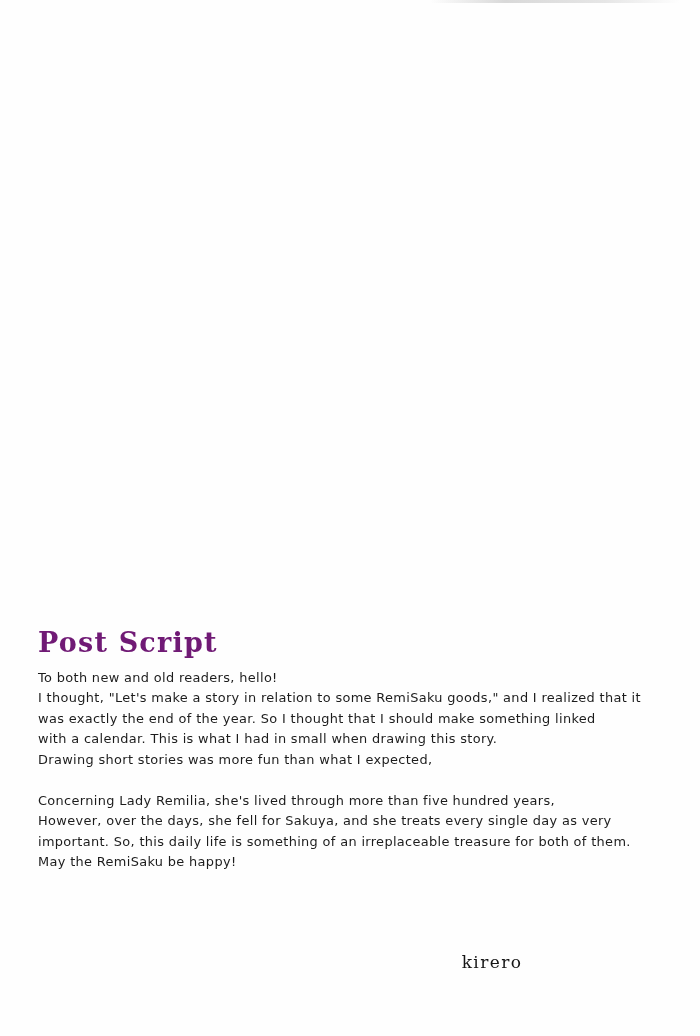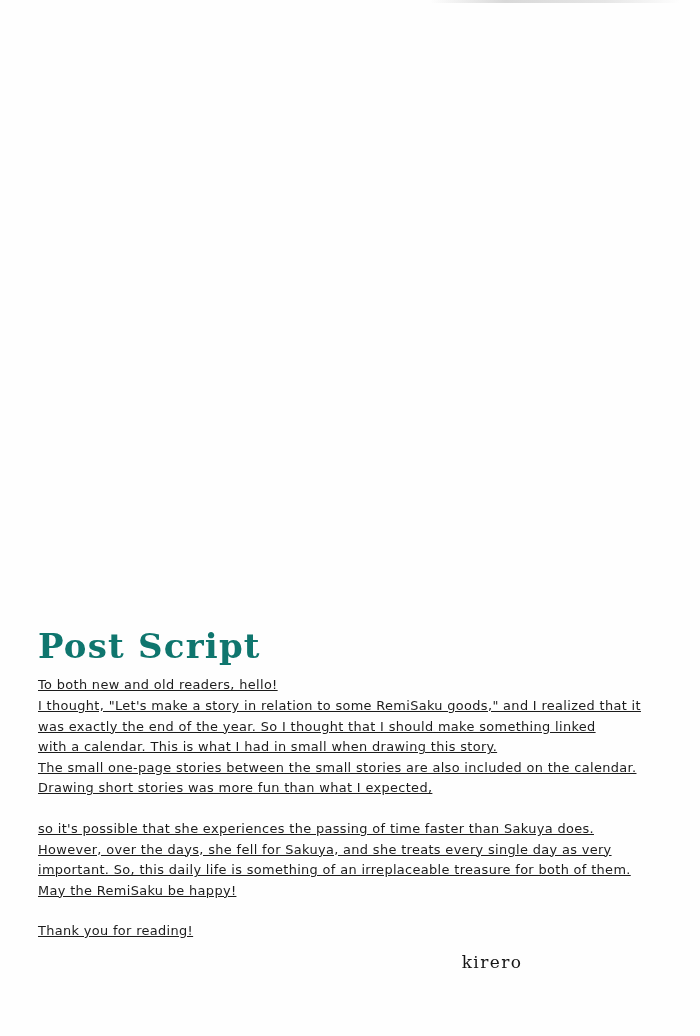--- a/index.html
+++ b/index.html
@@ -30,36 +30,35 @@
     background: linear-gradient(to right, rgba(120,120,120,0), rgba(120,120,120,0.28) 30%, rgba(120,120,120,0.18) 70%, rgba(120,120,120,0));
   }
   .afterword {
     position: absolute;
     left: 38px;
     top: 628px;
     width: 624px;
   }
   .heading {
     font-family: "DejaVu Serif", serif;
-    font-size: 34px;
+    font-size: 27px;
     font-weight: 700;
     letter-spacing: 1.2px;
-    color: #0f766e;
+    color: #701a75;
     margin: 0 0 10px 0;
     line-height: 1.1;
   }
   .body-block {
     font-size: 12.9px;
     line-height: 20.6px;
     letter-spacing: 0.35px;
     color: #1c1c1c;
   }
   .body-block p {
     margin: 0;
-    text-decoration: underline;
   }
   .para-gap {
     height: 20px;
   }
   .small-gap {
     height: 20px;
   }
   .signature {
     position: absolute;
     left: 12px;
@@ -86,33 +85,31 @@
   <div class="afterword">
 
     <h1 class="heading">Post Script</h1>
 
     <div class="body-block">
 
       <p>To both new and old readers, hello!</p>
       <p>I thought, "Let's make a story in relation to some RemiSaku goods," and I realized that it</p>
       <p>was exactly the end of the year. So I thought that I should make something linked</p>
       <p>with a calendar. This is what I had in small when drawing this story.</p>
-      <p>The small one-page stories between the small stories are also included on the calendar.</p>
       <p>Drawing short stories was more fun than what I expected,</p>
 
       <div class="para-gap"></div>
 
-      <p>so it's possible that she experiences the passing of time faster than Sakuya does.</p>
+      <p>Concerning Lady Remilia, she's lived through more than five hundred years,</p>
       <p>However, over the days, she fell for Sakuya, and she treats every single day as very</p>
       <p>important. So, this daily life is something of an irreplaceable treasure for both of them.</p>
       <p>May the RemiSaku be happy!</p>
 
       <div class="small-gap"></div>
 
-      <p>Thank you for reading!</p>
 
     </div>
   </div>
 
   <div class="signature">
     <span>kirero</span>
   </div>
 
 </div>
 

